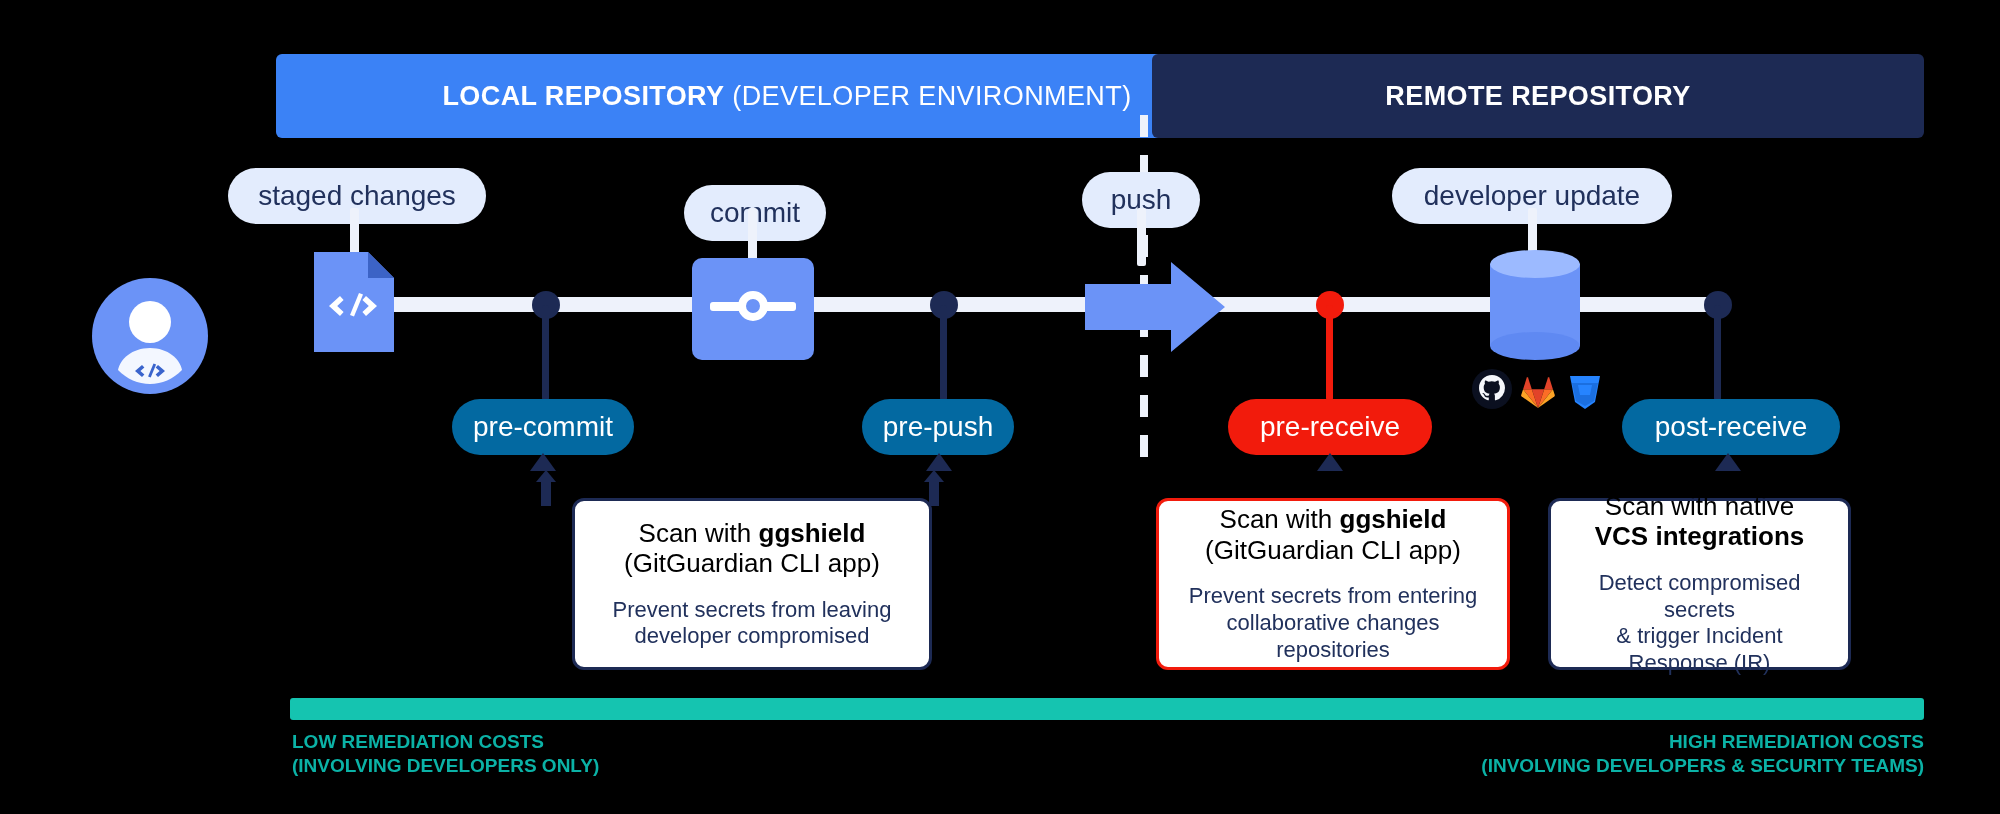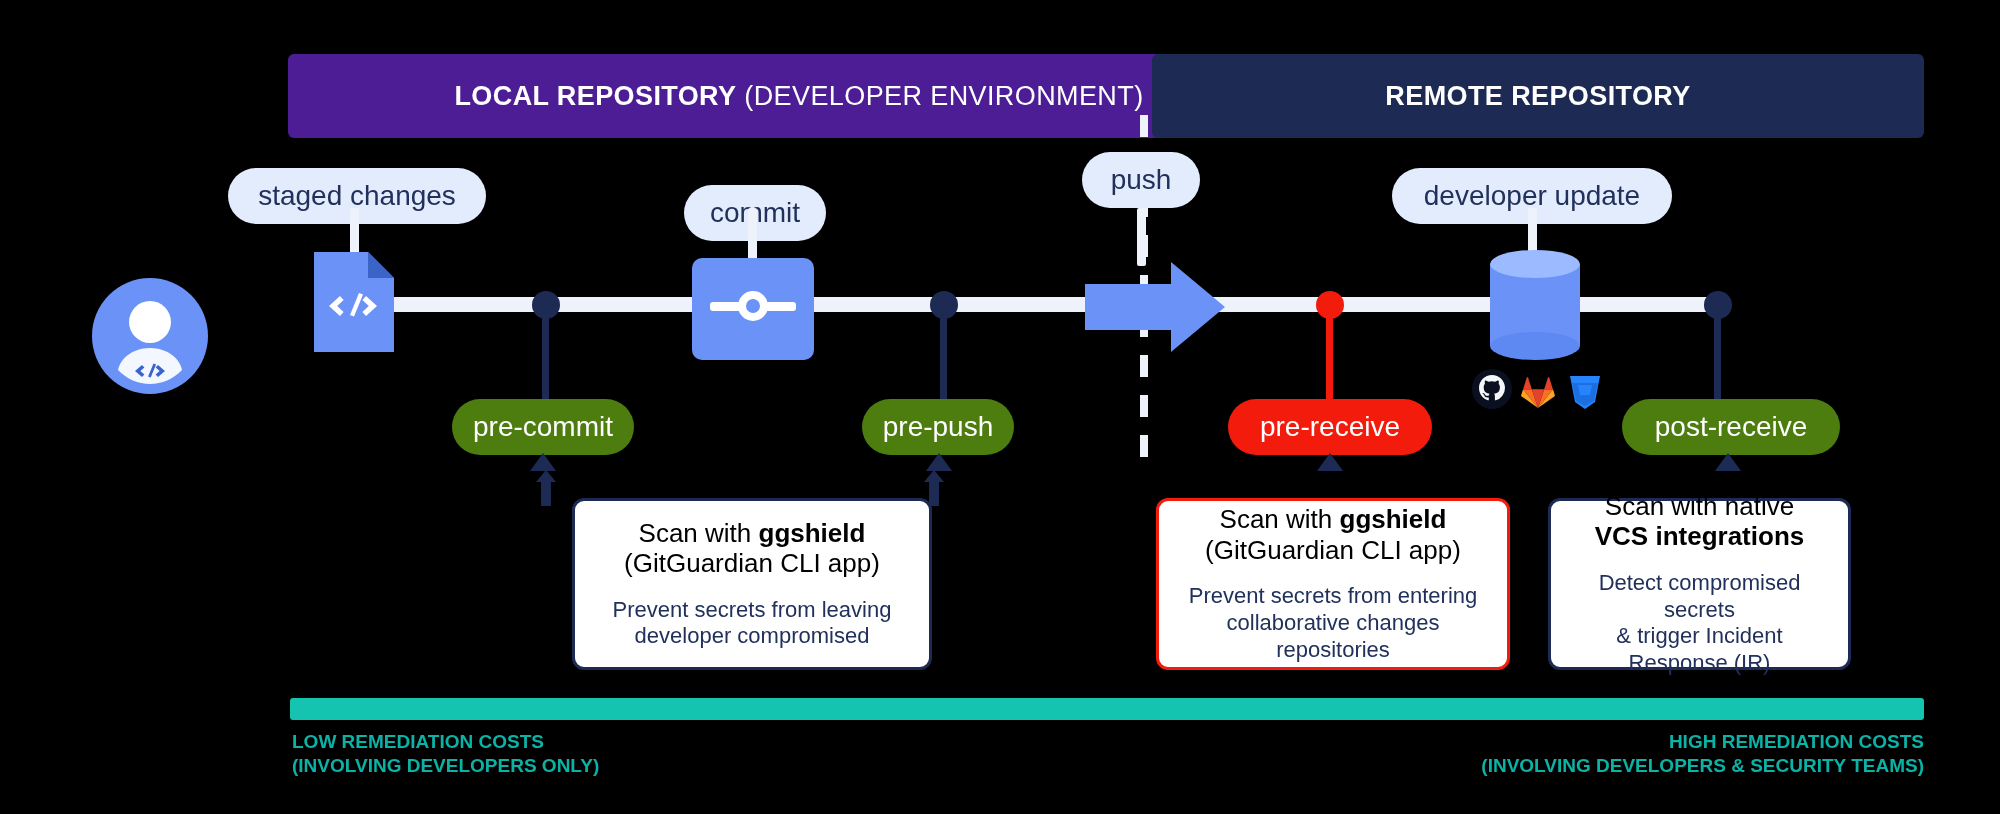--- a/index.html
+++ b/index.html
@@ -4,21 +4,21 @@
 <style>
   html,body{margin:0;padding:0;background:#000;}
   body{width:2000px;height:814px;position:relative;overflow:hidden;
        font-family:"Liberation Sans","DejaVu Sans",sans-serif;}
 
   .stage{position:absolute;left:0;top:0;width:2000px;height:814px;background:#000;}
 
   
   .band{position:absolute;top:54px;height:84px;border-radius:6px;
         display:flex;align-items:center;justify-content:center;}
-  .band-local{left:288px;width:1022px;background:#4c1d95;}
+  .band-local{left:276px;width:1022px;background:#3b82f6;}
   .band-remote{left:1152px;width:772px;background:#1d2a54;}
   .band-txt{font-size:27px;letter-spacing:.4px;color:#ffffff;white-space:nowrap;}
   .band-txt b{font-weight:bold;}
   .band-txt span.reg{font-weight:normal;}
 
   
   .rail{position:absolute;left:330px;top:297px;width:1400px;height:15px;
         background:#eef2fb;border-radius:8px;}
 
   
@@ -30,21 +30,21 @@
   .dot{position:absolute;width:28px;height:28px;border-radius:50%;background:#1d2a54;}
   .dot-red{background:#f21b0c;}
 
   
   .pill{position:absolute;height:56px;border-radius:28px;background:#e3ecfd;
         display:flex;align-items:center;justify-content:center;
         color:#21315c;font-size:28px;white-space:nowrap;padding:0 26px;
         box-sizing:border-box;}
 
   
-  .hook{position:absolute;height:56px;border-radius:28px;background:#4d7c0f;
+  .hook{position:absolute;height:56px;border-radius:28px;background:#0369a1;
         display:flex;align-items:center;justify-content:center;
         color:#ffffff;font-size:28px;white-space:nowrap;padding:0 26px;
         box-sizing:border-box;}
   .hook-red{background:#f21b0c;}
 
   
   .card{position:absolute;background:#ffffff;border:3px solid #1d2a54;
         border-radius:12px;box-sizing:border-box;
         display:flex;flex-direction:column;align-items:center;justify-content:center;
         padding:16px 18px;}
@@ -107,21 +107,21 @@
   <div class="pill" style="left:228px;top:168px;width:258px;">
     <span>staged changes</span>
   </div>
   <div class="stem-white" style="left:350px;top:208px;height:62px;"></div>
 
   <div class="pill" style="left:684px;top:168px;width:142px;margin-top:17px;">
     <span>commit</span>
   </div>
   <div class="stem-white" style="left:748px;top:208px;height:56px;"></div>
 
-  <div class="pill" style="left:1082px;top:152px;width:118px;">
+  <div class="pill" style="left:1082px;top:172px;width:118px;">
     <span>push</span>
   </div>
   <div class="stem-white" style="left:1137px;top:208px;height:58px;"></div>
 
   <div class="pill" style="left:1392px;top:168px;width:280px;">
     <span>developer update</span>
   </div>
   <div class="stem-white" style="left:1528px;top:208px;height:58px;"></div>
 
   <div class="avatar">

